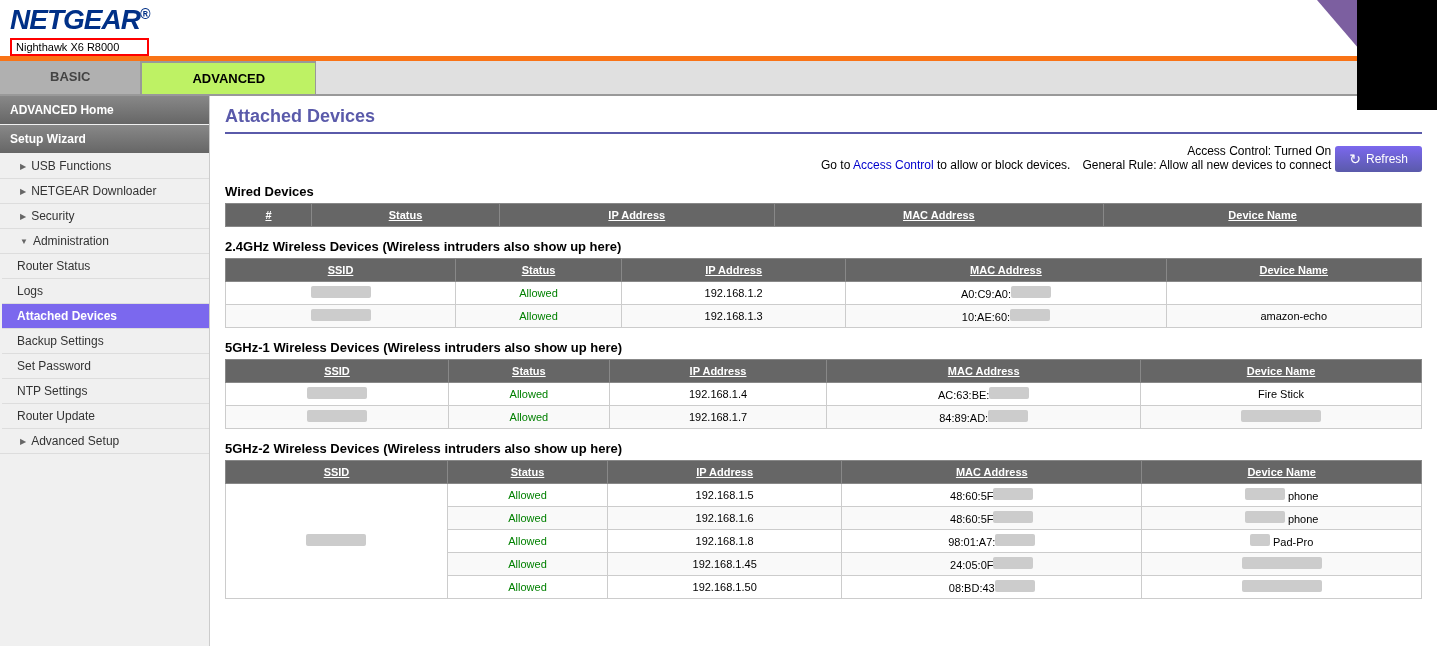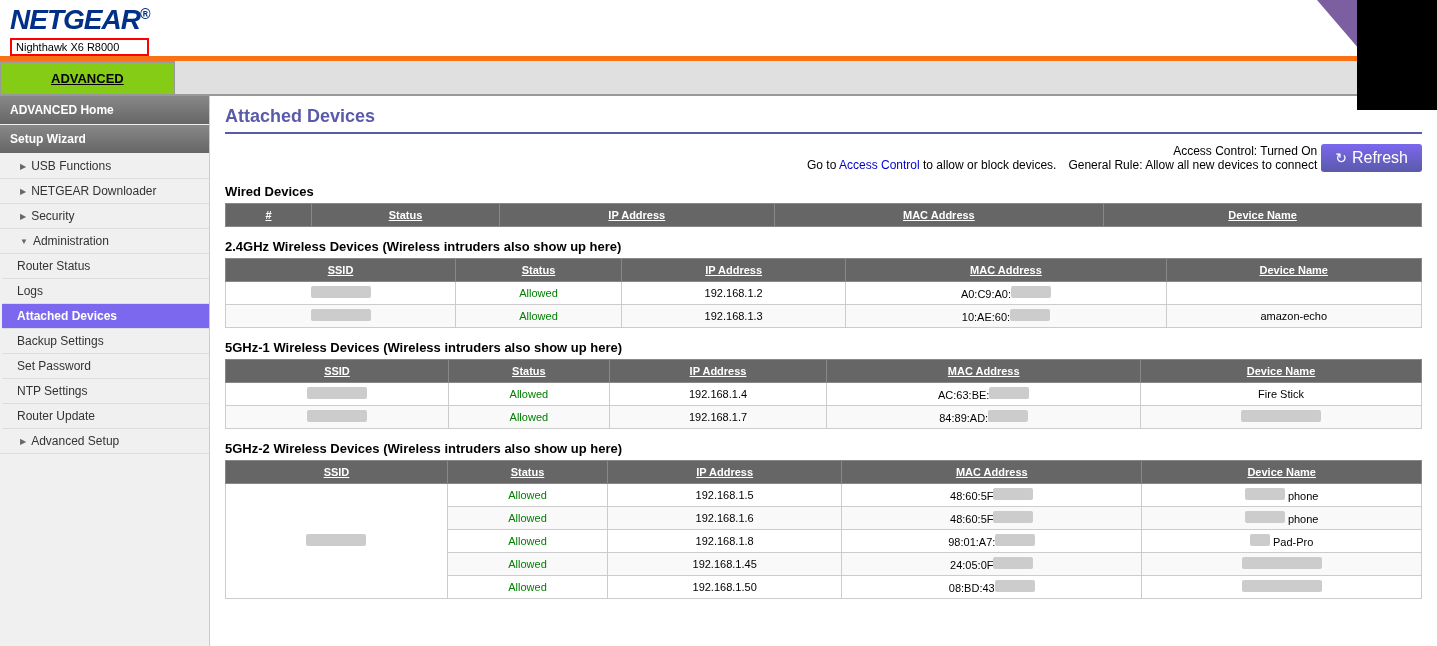--- a/index.html
+++ b/index.html
@@ -13,21 +13,21 @@
     #header-graphic { position: absolute; right: 0; top: 0; width: 180px; height: 70px; }
     .triangle1 { position: absolute; right: 60px; top: 0; width: 0; height: 0; border-left: 60px solid transparent; border-right: 0px solid transparent; border-top: 70px solid #7c5fa0; }
     .triangle2 { position: absolute; right: 20px; top: 0; width: 0; height: 0; border-left: 50px solid transparent; border-right: 0px solid transparent; border-top: 70px solid #f5a623; }
     .triangle3 { position: absolute; right: 0px; top: 0; width: 0; height: 0; border-left: 30px solid transparent; border-right: 20px solid transparent; border-top: 70px solid #4a90d9; }
     #black-box { position: absolute; right: 0; top: 0; width: 80px; height: 110px; background: #000; z-index: 10; }
 
     
     #tabs { display: flex; background: #e0e0e0; border-bottom: 2px solid #999; }
     .tab { padding: 8px 50px; font-size: 13px; font-weight: bold; cursor: pointer; text-align: center; }
     .tab.inactive { background: #b0b0b0; color: #444; border-right: 1px solid #999; }
-    .tab.active { background: #84cc16; color: #000; border-top: 2px solid #999; border-left: 1px solid #999; border-right: 1px solid #999; text-decoration: underline; }
+    .tab.active { background: #bef264; color: #000; border-top: 2px solid #999; border-left: 1px solid #999; border-right: 1px solid #999; }
 
     
     #main { display: flex; min-height: 580px; }
 
     
     #sidebar { width: 210px; background: #f0f0f0; border-right: 1px solid #ccc; flex-shrink: 0; }
     .sidebar-btn { display: block; width: 100%; padding: 7px 10px; background: linear-gradient(to bottom, #888, #666); color: #fff; font-size: 12px; font-weight: bold; border: none; text-align: left; cursor: pointer; margin-bottom: 1px; }
     .sidebar-item { display: flex; align-items: center; padding: 5px 10px 5px 20px; cursor: pointer; border-bottom: 1px solid #ddd; color: #333; font-size: 12px; }
     .sidebar-item.has-arrow::before { content: "▶"; font-size: 8px; margin-right: 5px; color: #666; }
     .sidebar-item.has-down-arrow::before { content: "▼"; font-size: 8px; margin-right: 5px; color: #666; }
@@ -35,21 +35,21 @@
     .sidebar-item.active::before { color: #fff; }
     .sidebar-sub { padding-left: 2px; }
     .sidebar-sub .sidebar-item { padding-left: 15px; }
 
     
     #content { flex: 1; padding: 10px 15px; }
     #page-title { font-size: 18px; color: #5a5aaa; font-weight: bold; border-bottom: 2px solid #5a5aaa; padding-bottom: 5px; margin-bottom: 10px; }
 
     
     #access-control-bar { display: flex; justify-content: space-between; align-items: flex-start; margin-bottom: 10px; }
-    #refresh-btn { background: linear-gradient(to bottom, #7b68ee, #5a5aaa); color: #fff; border: none; padding: 5px 14px; cursor: pointer; font-size: 16px; border-radius: 3px; display: flex; align-items: center; gap: 5px; }
+    #refresh-btn { background: linear-gradient(to bottom, #7b68ee, #5a5aaa); color: #fff; border: none; padding: 5px 14px; cursor: pointer; font-size: 12px; border-radius: 3px; display: flex; align-items: center; gap: 5px; }
     #refresh-btn::before { content: "↻"; font-size: 14px; }
 
     
     .section-title { font-size: 13px; font-weight: bold; margin: 12px 0 4px 0; }
     table { width: 100%; border-collapse: collapse; margin-bottom: 10px; }
     table th { background: #666; color: #fff; padding: 5px 8px; text-align: center; font-size: 11px; border: 1px solid #888; text-decoration: underline; cursor: pointer; }
     table td { padding: 4px 8px; text-align: center; font-size: 11px; border: 1px solid #ccc; background: #fff; }
     table tr:nth-child(even) td { background: #f9f9f9; }
     .status-allowed { color: #008000; font-weight: normal; }
     .blurred { background: #ccc; color: #ccc; border-radius: 2px; display: inline-block; min-width: 60px; height: 12px; }
@@ -64,20 +64,21 @@
   </div>
   <div id="header-graphic">
     <div class="triangle1"></div>
     <div class="triangle2"></div>
     <div class="triangle3"></div>
   </div>
   <div id="black-box"></div>
 </div>
 
 <div id="tabs">
+  <div class="tab inactive">BASIC</div>
   <div class="tab active">ADVANCED</div>
 </div>
 
 <div id="main">
 
   <div id="sidebar">
     <button class="sidebar-btn">ADVANCED Home</button>
     <button class="sidebar-btn">Setup Wizard</button>
 
     <div class="sidebar-item has-arrow">USB Functions</div>

